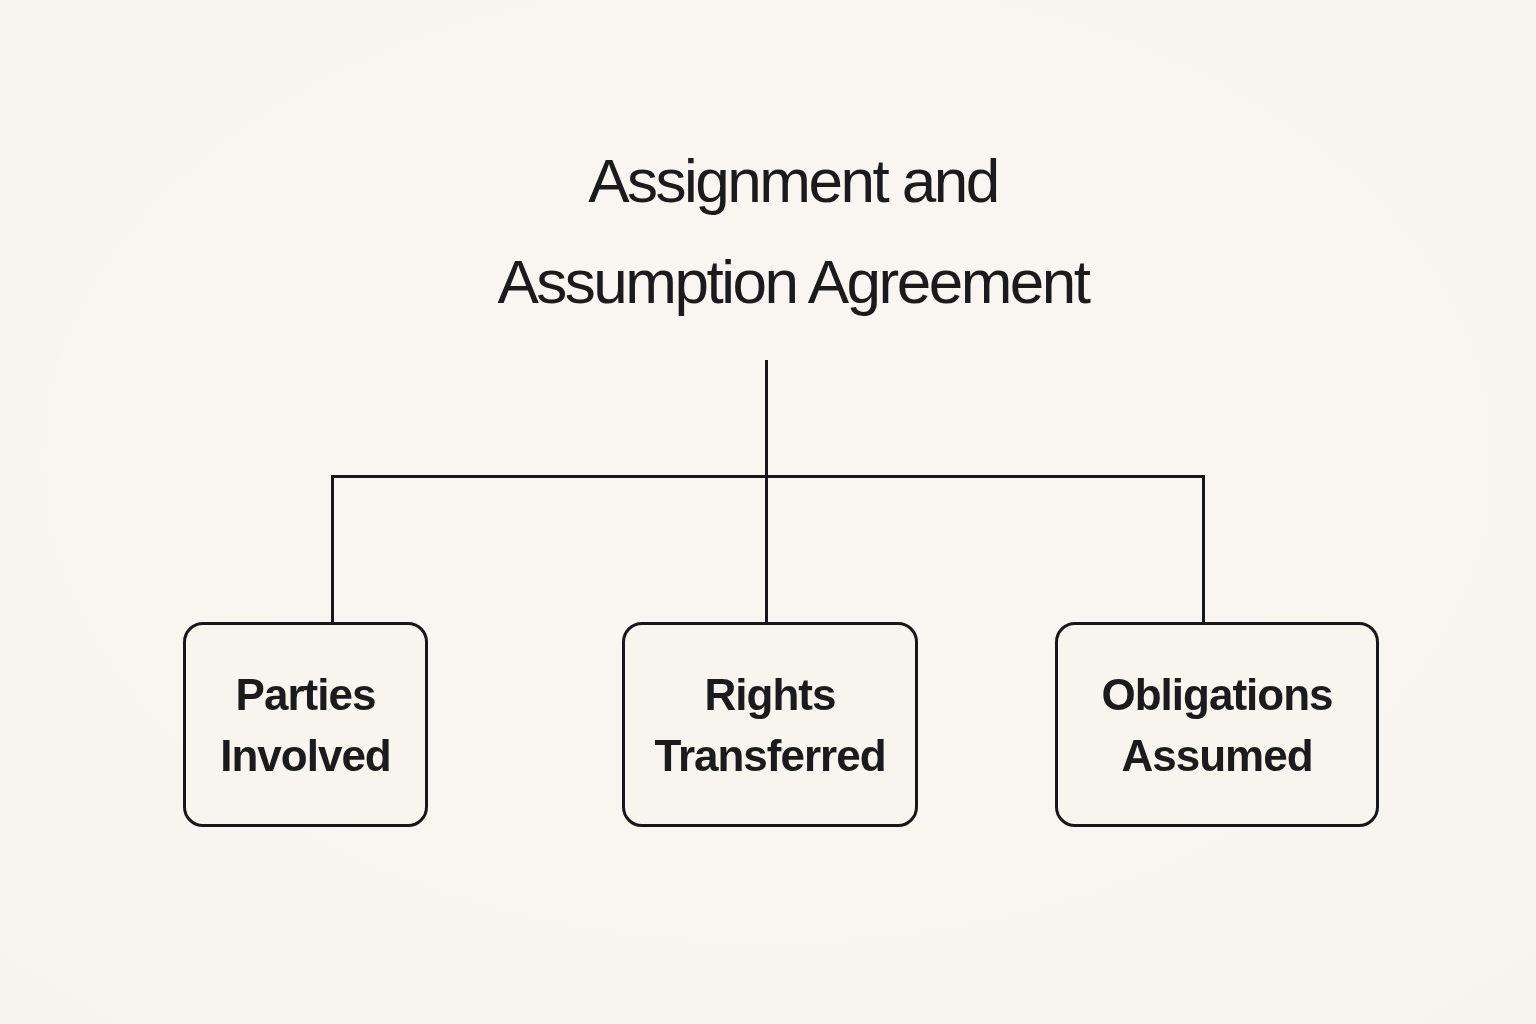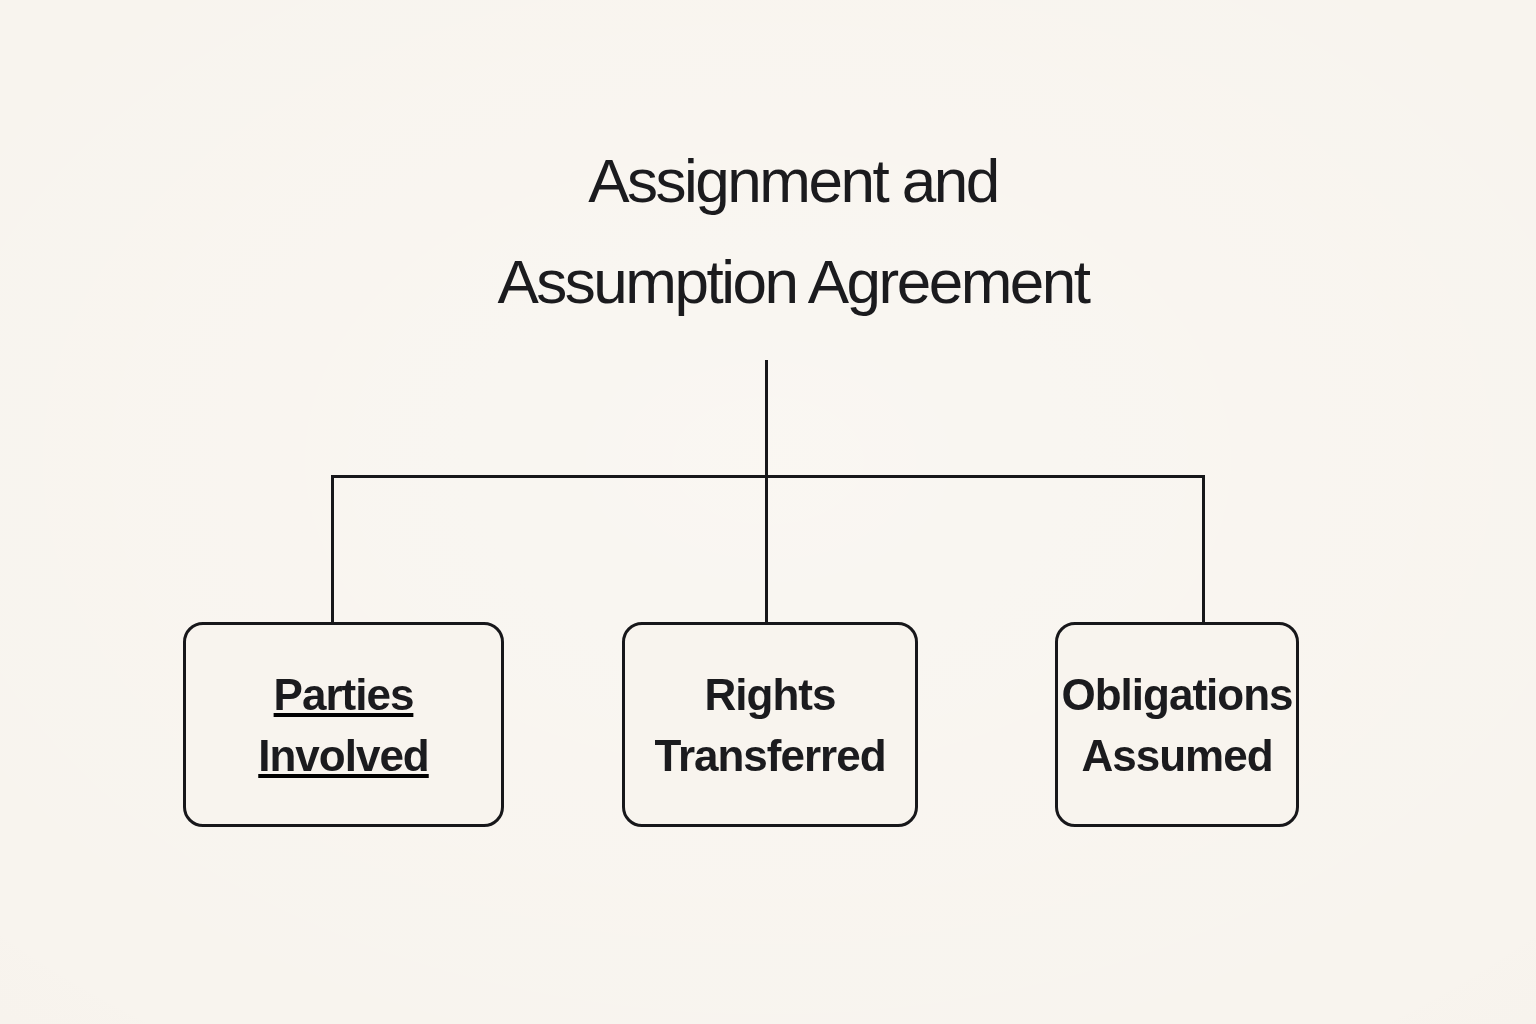--- a/index.html
+++ b/index.html
@@ -50,23 +50,23 @@
     position: absolute;
     top: 622px;
     height: 205px;
     background: var(--bg);
     border: 3px solid var(--line);
     border-radius: 20px;
     display: flex;
     align-items: center;
     justify-content: center;
   }
-  .node-1 { left: 183px;  width: 321px; text-decoration: underline; }
+  .node-1 { left: 183px;  width: 245px; }
   .node-2 { left: 622px;  width: 296px; }
-  .node-3 { left: 1055px; width: 244px; }
+  .node-3 { left: 1055px; width: 324px; }
   .node-label {
     font-size: 44px;
     font-weight: 700;
     line-height: 61px;
     letter-spacing: -1px;
     color: var(--ink);
     text-align: center;
     white-space: pre-line;
   }
 </style>

